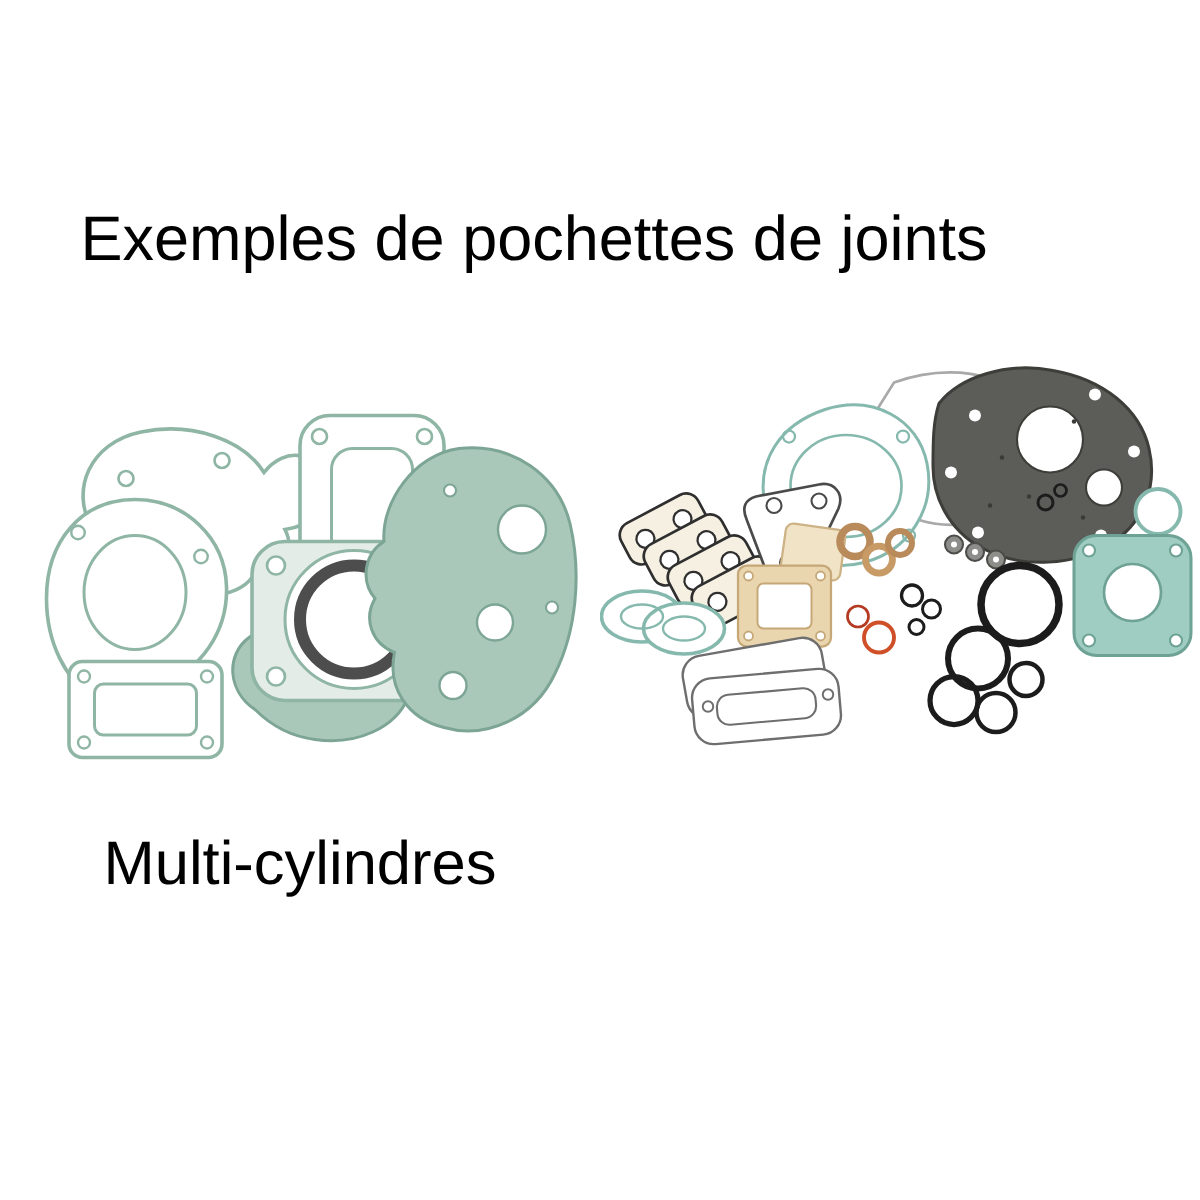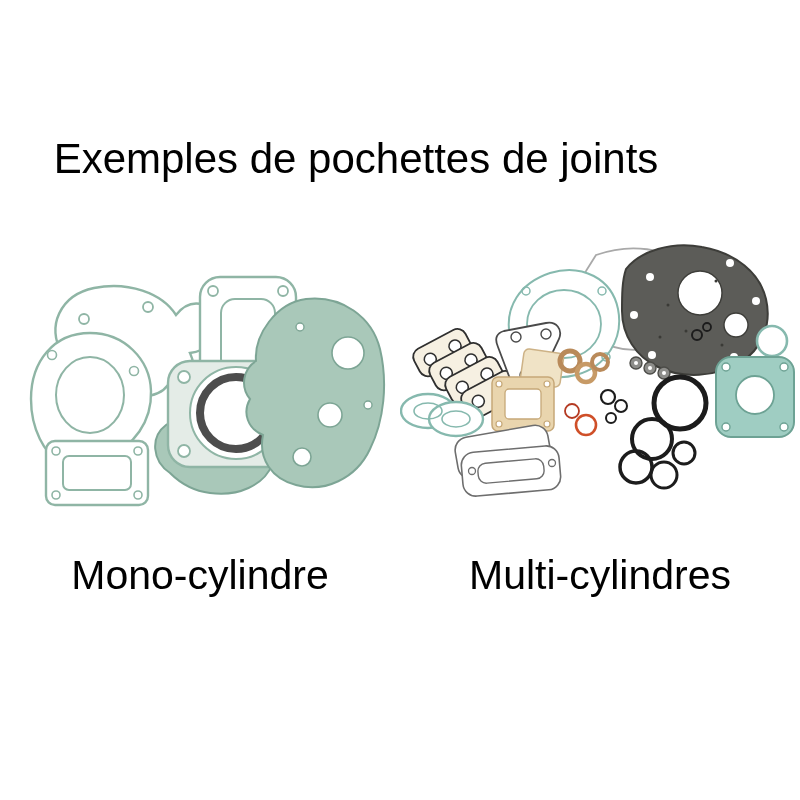--- a/index.html
+++ b/index.html
@@ -257,17 +257,16 @@
           <circle cx="384" cy="132" r="4" fill="#ffffff" stroke="#6da294" stroke-width="1.4"></circle>
           <circle cx="326" cy="192" r="4" fill="#ffffff" stroke="#6da294" stroke-width="1.4"></circle>
           <circle cx="384" cy="192" r="4" fill="#ffffff" stroke="#6da294" stroke-width="1.4"></circle>
         </g>
       </svg>
     </div>
 
   </div>
 
   <div class="labels">
-    <div class="label">Mono-cylindre</div>
     <div class="label">Multi-cylindres</div>
   </div>
 
 </div>
 
 </body></html>

